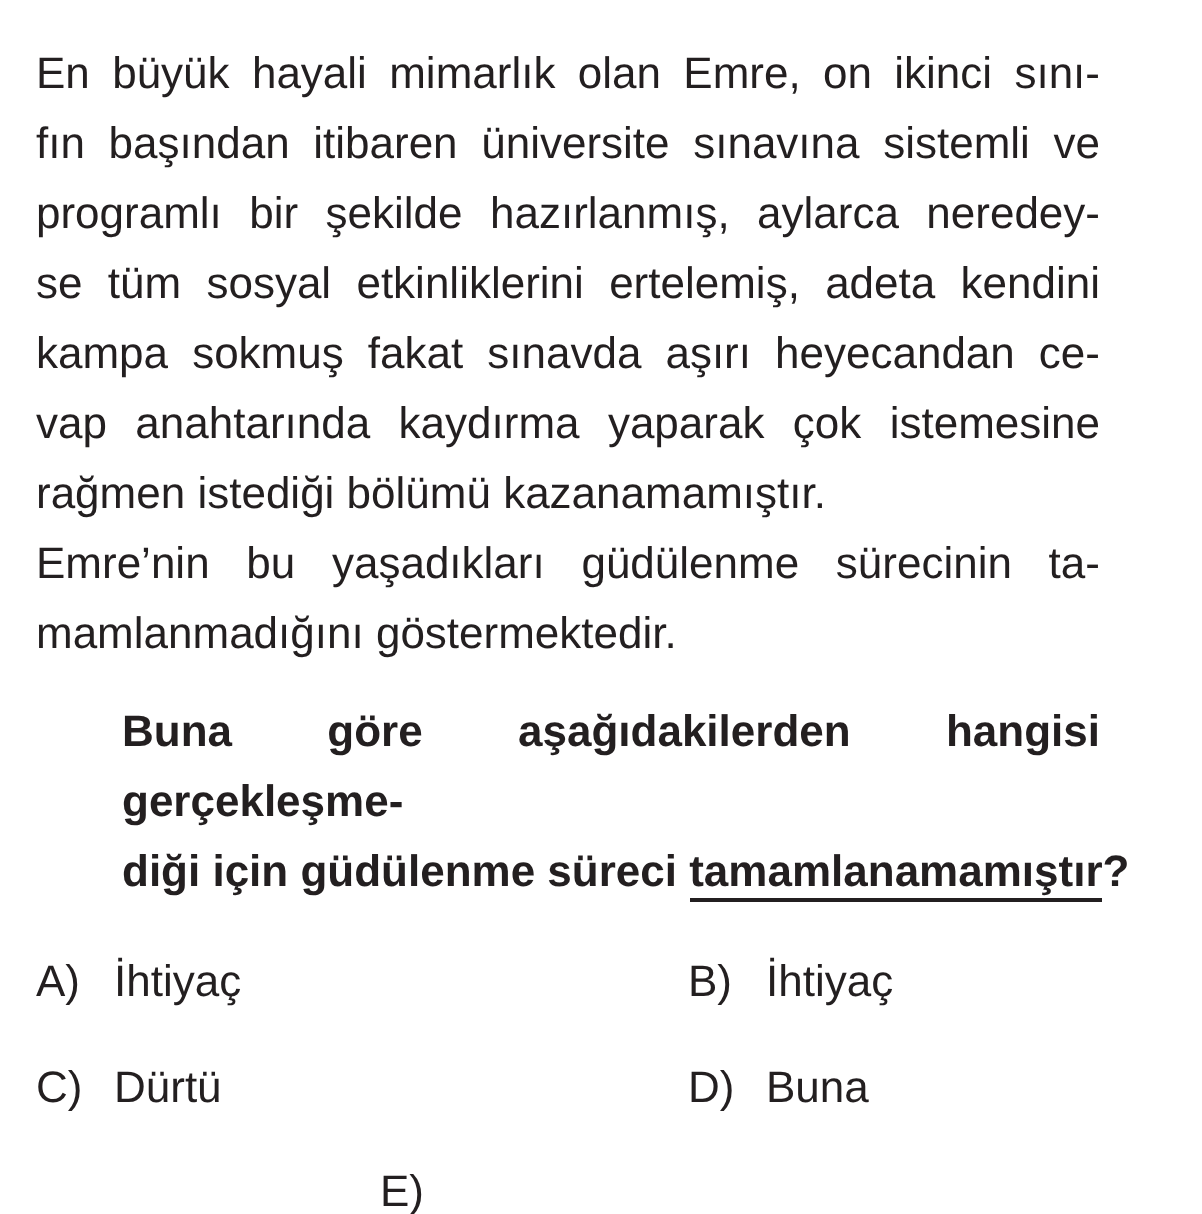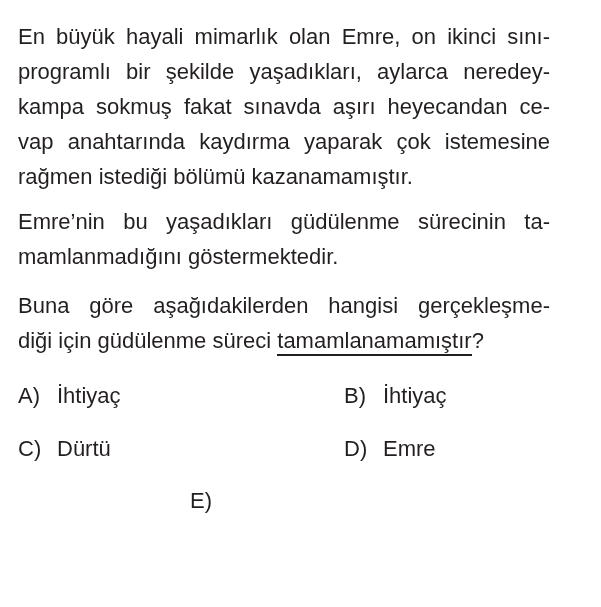--- a/index.html
+++ b/index.html
@@ -19,22 +19,22 @@
   }
   .passage, .question, .options { font-size: 22px; line-height: 35px; }
   .line { white-space: nowrap; }
   
   .jl {
     white-space: normal;
     text-align: justify;
     text-align-last: justify;
     text-justify: inter-word;
   }
-  .para2 { margin-top: 10px; }
-  .question { margin-top: 14px; font-weight: normal; }
+  .para2 { }
+  .question { margin-top: 14px; font-weight: bold; margin-left: 43px; }
   .underlined {
     border-bottom: 2.5px solid #231f20;
     padding-bottom: 1px;
   }
   .options { margin-top: 20px; }
   .opt-row { display: flex; }
   .opt-row + .opt-row { margin-top: 18px; }
   .opt-row.row-3 { margin-top: 17px; }
   .opt { display: flex; }
   .opt-col1 { width: 326px; }
@@ -43,21 +43,23 @@
   .row-3 .opt { margin-left: 172px; }
 </style>
 </head>
 <body>
 
 <div class="page">
 
   <div class="passage">
     <div>
       <div class="line jl">En büyük hayali mimarlık olan Emre, on ikinci sını-</div>
-      <div class="line jl">programlı bir şekilde yaşadıkları, aylarca neredey-</div>
+      <div class="line jl">fın başından itibaren üniversite sınavına sistemli ve</div>
+      <div class="line jl">programlı bir şekilde hazırlanmış, aylarca neredey-</div>
+      <div class="line jl">se tüm sosyal etkinliklerini ertelemiş, adeta kendini</div>
       <div class="line jl">kampa sokmuş fakat sınavda aşırı heyecandan ce-</div>
       <div class="line jl">vap anahtarında kaydırma yaparak çok istemesine</div>
       <div class="line">rağmen istediği bölümü kazanamamıştır.</div>
     </div>
     <div class="para2">
       <div class="line jl">Emre’nin bu yaşadıkları güdülenme sürecinin ta-</div>
       <div class="line">mamlanmadığını göstermektedir.</div>
     </div>
   </div>
 
@@ -77,21 +79,21 @@
         <span class="opt-label">İhtiyaç</span>
       </div>
     </div>
     <div class="opt-row row-2">
       <div class="opt opt-col1">
         <span class="opt-letter">C)</span>
         <span class="opt-label">Dürtü</span>
       </div>
       <div class="opt">
         <span class="opt-letter">D)</span>
-        <span class="opt-label">Emre</span>
+        <span class="opt-label">Buna</span>
       </div>
     </div>
     <div class="opt-row row-3">
       <div class="opt">
         <span class="opt-letter">E)</span>
       </div>
     </div>
   </div>
 
 </div>

